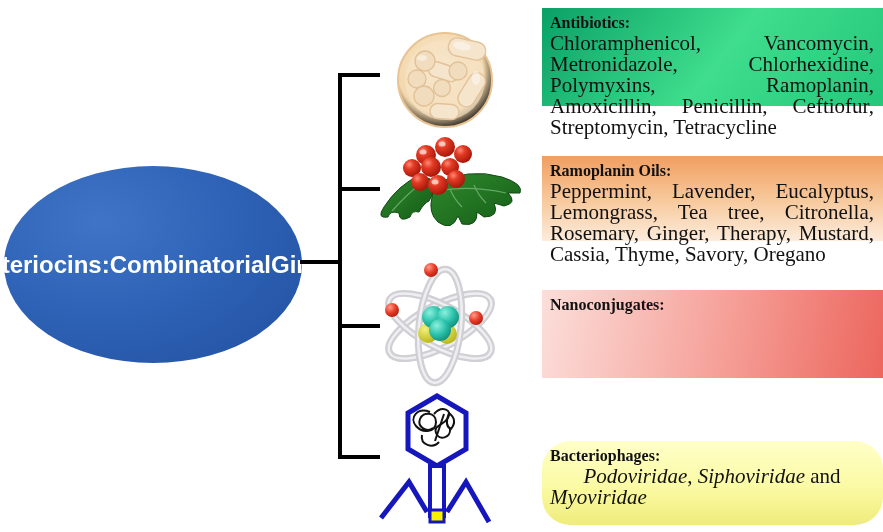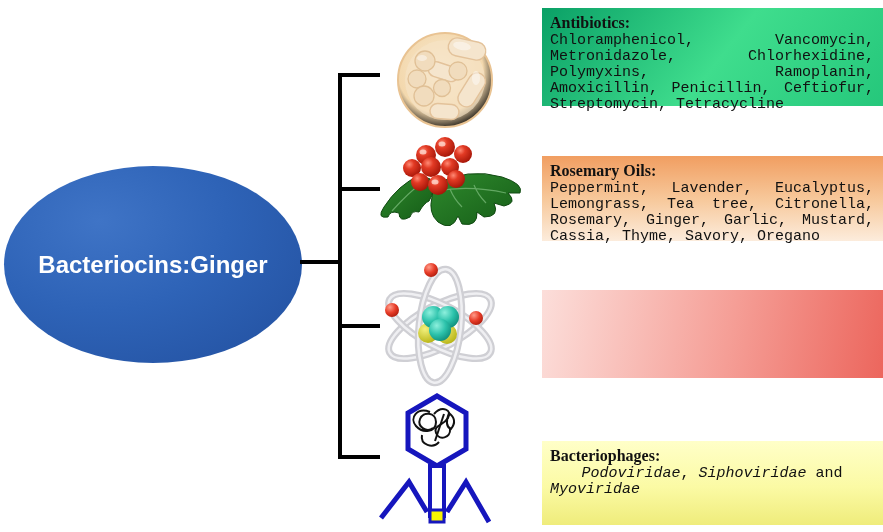--- a/index.html
+++ b/index.html
@@ -22,40 +22,41 @@
   .icon-pills{left:396px;top:30px;}
   .icon-berries{left:374px;top:133px;}
   .icon-atom{left:376px;top:260px;}
   .icon-phage{left:372px;top:392px;}
   
   .box{
     position:absolute;left:542px;width:341px;box-sizing:border-box;
     padding:5px 9px 8px 8px;
   }
   .box-title{font-weight:bold;font-size:16px;line-height:20px;}
-  .box-body{font-size:15px;line-height:16px;text-align:justify;text-align-last:left;font-family:Liberation Mono, monospace;}
+  .box-body{font-size:21px;line-height:21px;text-align:justify;text-align-last:left;}
   .box--antibiotics{top:8px;height:98px;
     background:linear-gradient(128deg,#0aa066 0%,#3fdd8d 52%,#25c77b 100%);}
   .box--oils{top:156px;height:85px;
     background:linear-gradient(180deg,#f19e61 0%,#f7c99c 52%,#fcecdc 100%);}
   .box--nano{top:290px;height:88px;
     background:linear-gradient(100deg,#fcdeda 0%,#f59e96 55%,#ec665d 100%);}
   .box--phage{top:441px;height:84px;
-    background:linear-gradient(180deg,#ffffc8 0%,#fbfaa4 55%,#efec7b 100%);}
+    background:linear-gradient(180deg,#ffffc8 0%,#fbfaa4 55%,#efec7b 100%);border-radius:28px;}
   .box--phage .box-body{text-align:center;}
   .italic{font-style:italic;}
   .body-line{display:block;}
 </style>
 </head>
 <body>
 
 <div class="canvas">
 
   <div class="center-node">
     <span>Bacteriocins:</span>
+    <span>Combinatorial</span>
     <span>Ginger</span>
   </div>
 
   <svg class="connectors" width="883" height="532">
     <line x1="300" y1="262" x2="342" y2="262" stroke="#000" stroke-width="4"></line>
     <line x1="340" y1="73" x2="340" y2="459" stroke="#000" stroke-width="4"></line>
     <line x1="338" y1="75" x2="380" y2="75" stroke="#000" stroke-width="4"></line>
     <line x1="338" y1="189" x2="380" y2="189" stroke="#000" stroke-width="4"></line>
     <line x1="338" y1="326" x2="380" y2="326" stroke="#000" stroke-width="4"></line>
     <line x1="338" y1="457" x2="380" y2="457" stroke="#000" stroke-width="4"></line>
@@ -180,25 +181,26 @@
     <polyline points="9,126 37,90 55,120" fill="none" stroke="#1616bd" stroke-width="5"></polyline>
     <polyline points="75,120 94,90 117,130" fill="none" stroke="#1616bd" stroke-width="5"></polyline>
   </svg>
 
   <div class="box box--antibiotics">
     <div class="box-title">Antibiotics:</div>
     <div class="box-body">Chloramphenicol, Vancomycin, Metronidazole, Chlorhexidine, Polymyxins, Ramoplanin, Amoxicillin, Penicillin, Ceftiofur, Streptomycin, Tetracycline</div>
   </div>
 
   <div class="box box--oils">
-    <div class="box-title">Rosemary Oils:</div>
-    <div class="box-body">Peppermint, Lavender, Eucalyptus, Lemongrass, Tea tree, Citronella, Rosemary, Ginger, Garlic, Mustard, Cassia, Thyme, Savory, Oregano</div>
+    <div class="box-title">Ramoplanin Oils:</div>
+    <div class="box-body">Peppermint, Lavender, Eucalyptus, Lemongrass, Tea tree, Citronella, Rosemary, Ginger, Therapy, Mustard, Cassia, Thyme, Savory, Oregano</div>
   </div>
 
   <div class="box box--nano">
+    <div class="box-title">Nanoconjugates:</div>
   </div>
 
   <div class="box box--phage">
     <div class="box-title">Bacteriophages:</div>
     <div class="box-body">
       <span class="body-line"><span class="italic">Podoviridae</span><span>, </span><span class="italic">Siphoviridae</span><span> and </span><span class="italic">Myoviridae</span></span>
     </div>
   </div>
 
 </div>

